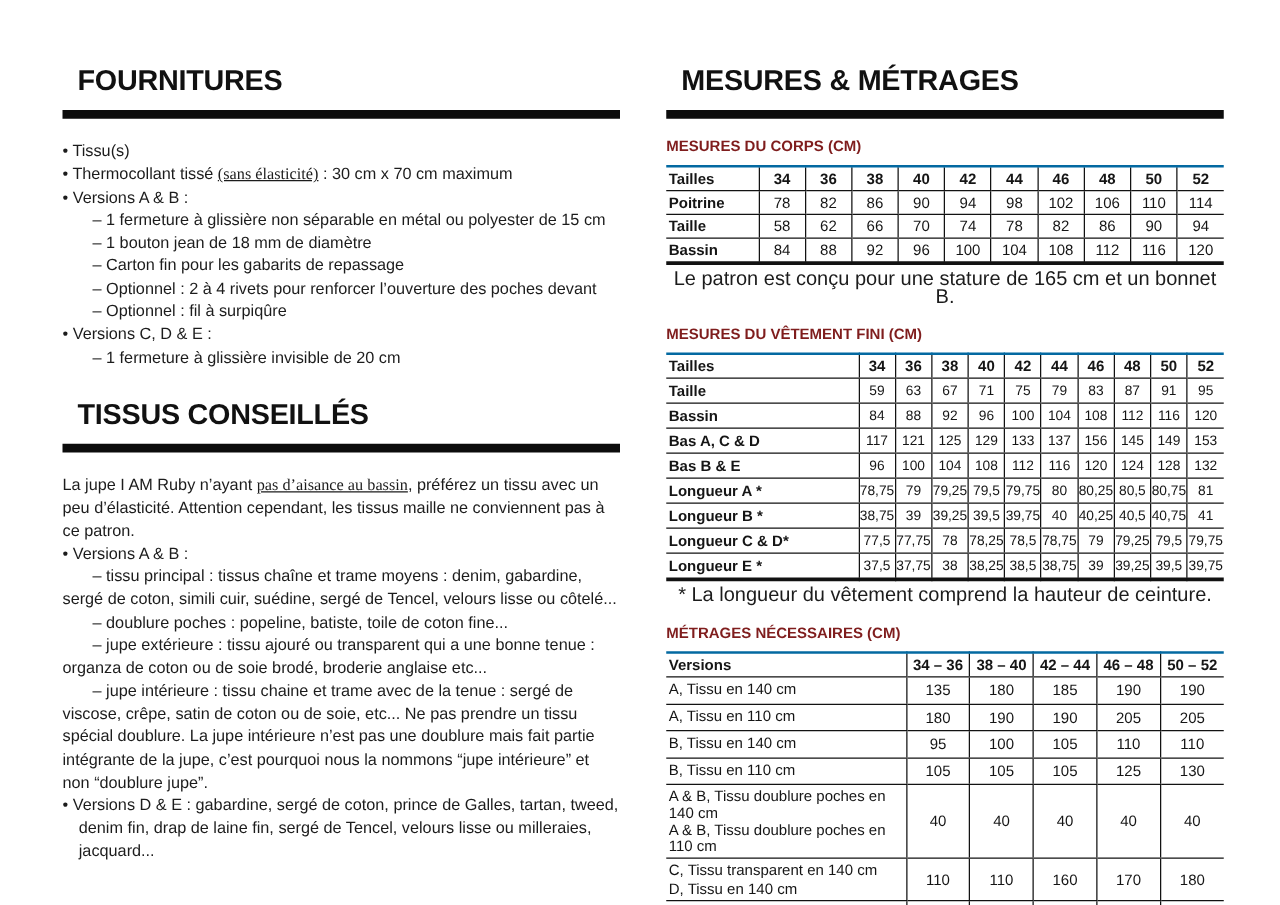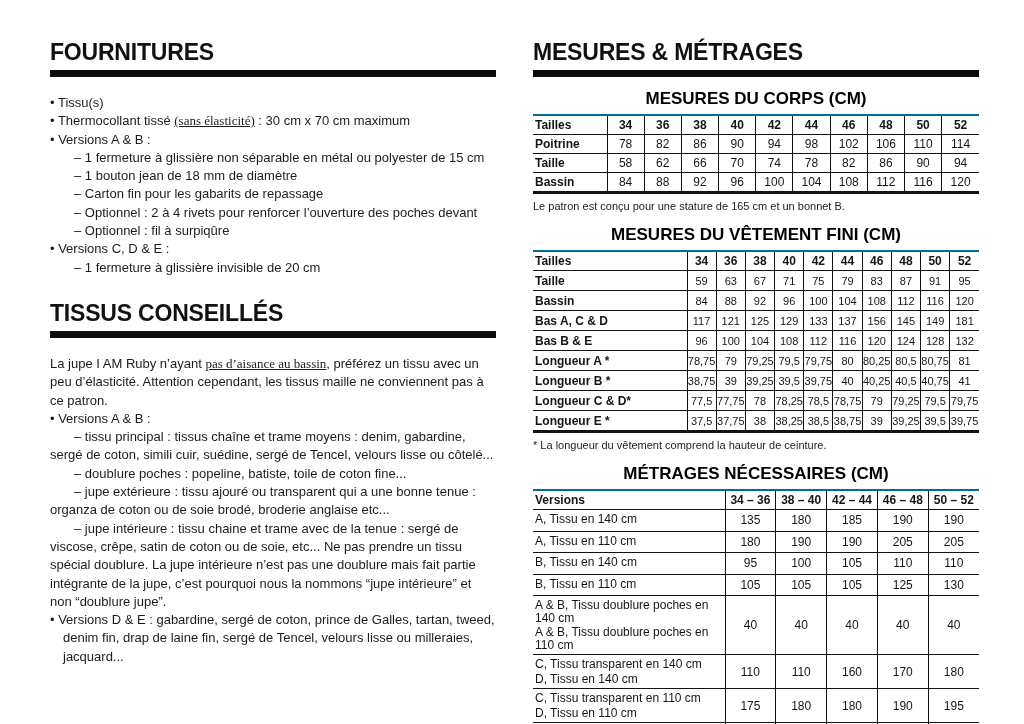--- a/index.html
+++ b/index.html
@@ -9,41 +9,41 @@
     font-family: "Liberation Sans", sans-serif;
     color: #121212;
     position: relative;
     overflow: hidden;
   }
   .col { position: absolute; top: 40px; }
   .col-left  { left: 50px;  width: 446px; }
   .col-right { left: 533px; width: 446px; }
 
   h1.sec {
-    margin: 0; padding: 0;
+    margin: 12px; padding: 0;
     font-size: 23px; font-weight: bold; letter-spacing: -0.2px;
     line-height: 24px; color: #111;
   }
   .rule { height: 7px; background: #0c0c0c; margin-top: 6px; }
 
   .list { margin-top: 17px; }
   .list p { margin: 0; padding: 0; font-size: 13px; line-height: 18.3px; color: #1c1c1c; }
   p.bullet  { padding-left: 13px; text-indent: -13px; }
   p.dash    { margin-left: 24px; }
   p.dashpar { text-indent: 24px; }
   p.plain   { }
   .u { text-decoration: underline; font-family: Liberation Serif, serif; }
 
   .sec2 { margin-top: 24px; }
 
   h2.sub {
     margin: 14px 0 6px 0; padding: 0;
-    font-size: 17px; font-weight: bold; color: #000000; line-height: 16px; text-align: center;
+    font-size: 12px; font-weight: bold; color: #7f1d1d; line-height: 16px;
   }
-  .note { font-size: 11px; line-height: 14px; margin: 5px 0 0 0; color: #1c1c1c; }
+  .note { font-size: 16px; line-height: 14px; margin: 5px 0 0 0; color: #1c1c1c; text-align: center; }
 
   table.t {
     border-collapse: collapse; table-layout: fixed; width: 446px;
     border-top: 2px solid #0369a1; border-bottom: 3px solid #121212;
     margin-top: 7px;
   }
   table.t th, table.t td {
     border-bottom: 1.6px solid #121212;
     font-size: 12px; line-height: 14px;
     padding: 2px 1px; text-align: center; vertical-align: middle;
@@ -242,21 +242,21 @@
           <th class="lbl">Bas A, C &amp; D</th>
           <td>117</td>
           <td>121</td>
           <td>125</td>
           <td>129</td>
           <td>133</td>
           <td>137</td>
           <td>156</td>
           <td>145</td>
           <td>149</td>
-          <td>181</td>
+          <td>153</td>
         </tr>
 
         <tr>
           <th class="lbl">Bas B &amp; E</th>
           <td>96</td>
           <td>100</td>
           <td>104</td>
           <td>108</td>
           <td>112</td>
           <td>116</td>

